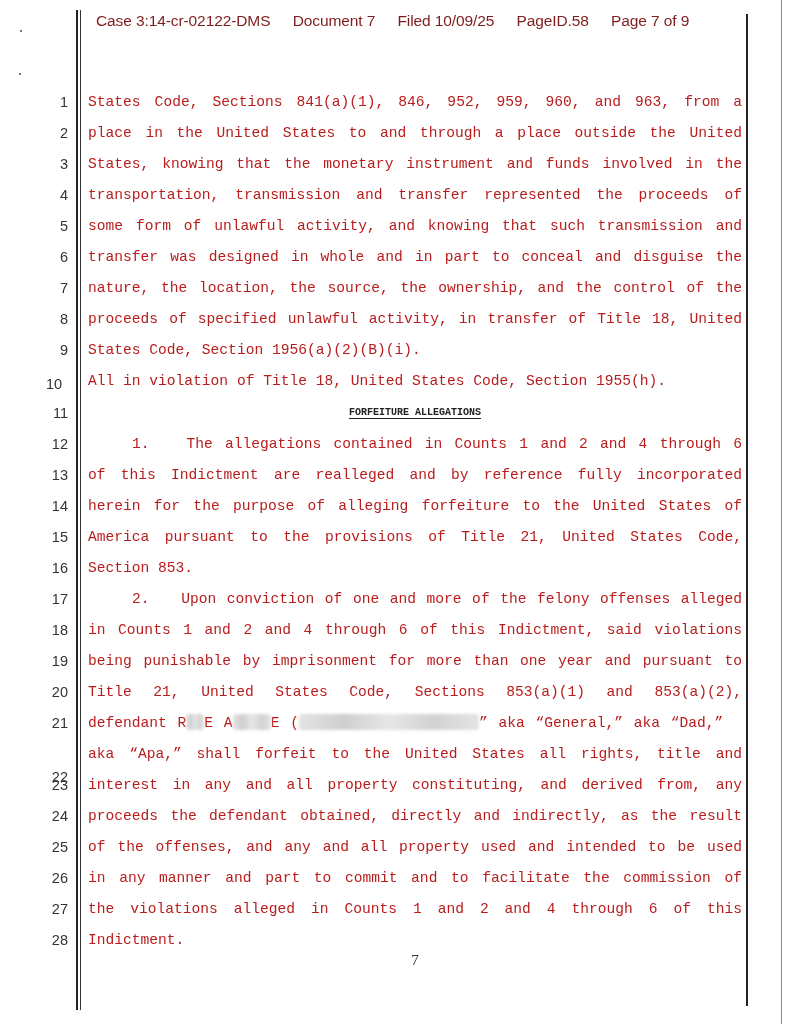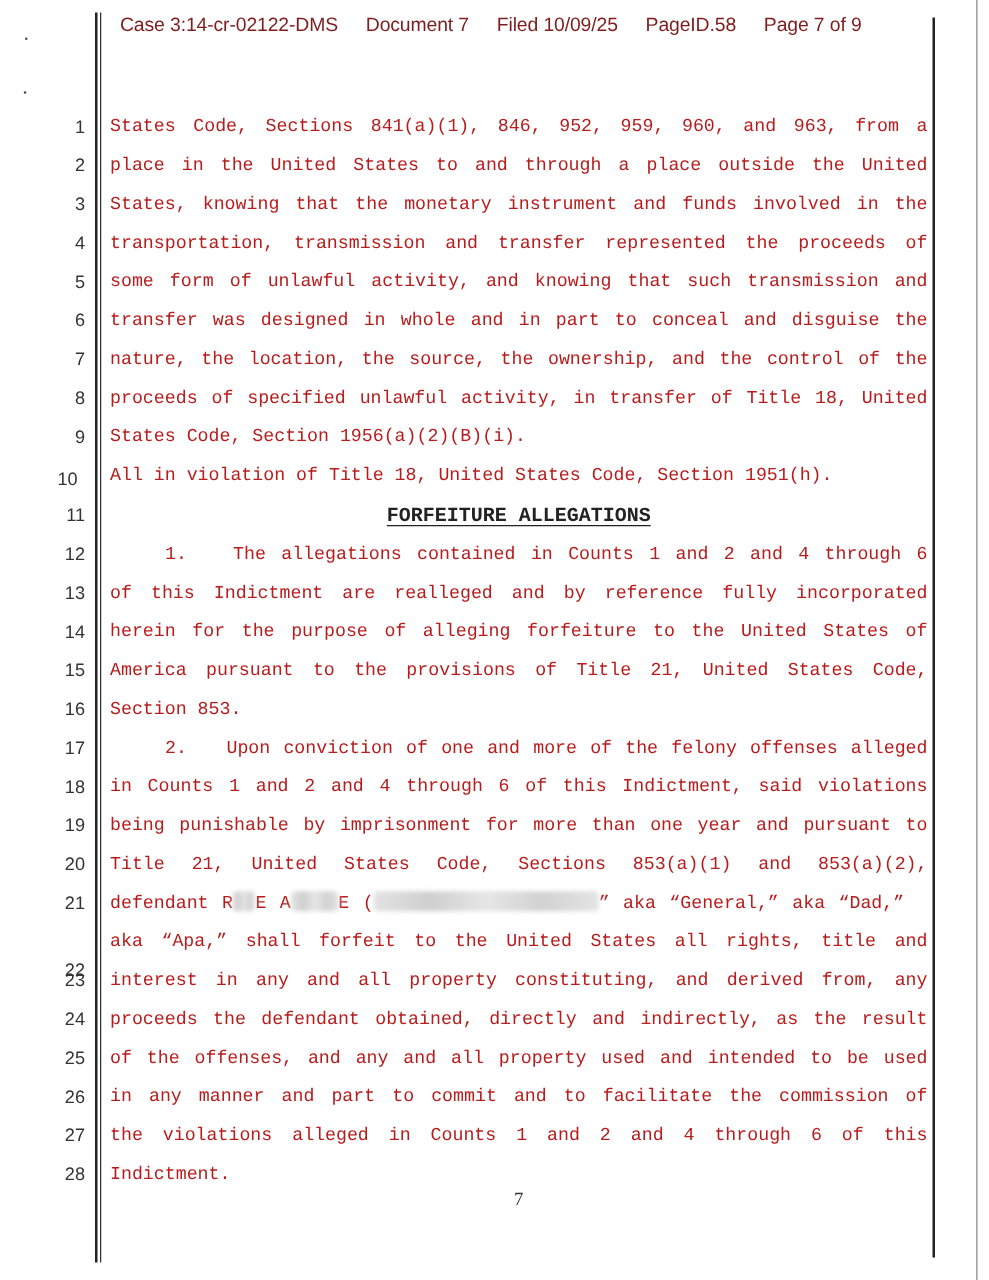--- a/index.html
+++ b/index.html
@@ -60,21 +60,21 @@
       text-align-last: justify;
     }
     .text-line.last { text-align-last: left; }
     .text-line.indent1 { padding-left: 44px; width: 610px; }
     .heading {
       position: absolute;
       left: 88px;
       width: 654px;
       text-align: center;
       font-weight: bold;
-      font-size: 16px;
+      font-size: 10px;
       line-height: 20px;
       text-decoration: underline;
       text-underline-offset: 3px;
       color: #222;
     }
     .redact {
       display: inline-block;
       height: 16px;
       vertical-align: -3px;
       background: linear-gradient(90deg, #e3e3e3, #cfcfcf, #e6e6e6, #d2d2d2, #e4e4e4);
@@ -124,21 +124,21 @@
     <div class="text-line" style="top: 216px;">some form of unlawful activity, and knowing that such transmission and</div>
     <div class="line-num" style="top: 247px;">6</div>
     <div class="text-line" style="top: 247px;">transfer was designed in whole and in part to conceal and disguise the</div>
     <div class="line-num" style="top: 278px;">7</div>
     <div class="text-line" style="top: 278px;">nature, the location, the source, the ownership, and the control of the</div>
     <div class="line-num" style="top: 309px;">8</div>
     <div class="text-line" style="top: 309px;">proceeds of specified unlawful activity, in transfer of Title 18, United</div>
     <div class="line-num" style="top: 340px;">9</div>
     <div class="text-line last" style="top: 340px;">States Code, Section 1956(a)(2)(B)(i).</div>
     <div class="line-num" style="top: 374px; text-align: center;">10</div>
-    <div class="text-line last" style="top: 371px;">All in violation of Title 18, United States Code, Section 1951(h).</div>
+    <div class="text-line last" style="top: 371px;">All in violation of Title 18, United States Code, Section 1955(h).</div>
     <div class="line-num" style="top: 403px;">11</div>
     <div class="heading" style="top: 403px;">FORFEITURE ALLEGATIONS</div>
     <div class="line-num" style="top: 434px;">12</div>
     <div class="text-line indent1" style="top: 434px; white-space: pre;">1.   The allegations contained in Counts 1 and 2 and 4 through 6</div>
     <div class="line-num" style="top: 465px;">13</div>
     <div class="text-line" style="top: 465px;">of this Indictment are realleged and by reference fully incorporated</div>
     <div class="line-num" style="top: 496px;">14</div>
     <div class="text-line" style="top: 496px;">herein for the purpose of alleging forfeiture to the United States of</div>
     <div class="line-num" style="top: 527px;">15</div>
     <div class="text-line" style="top: 527px;">America pursuant to the provisions of Title 21, United States Code,</div>

